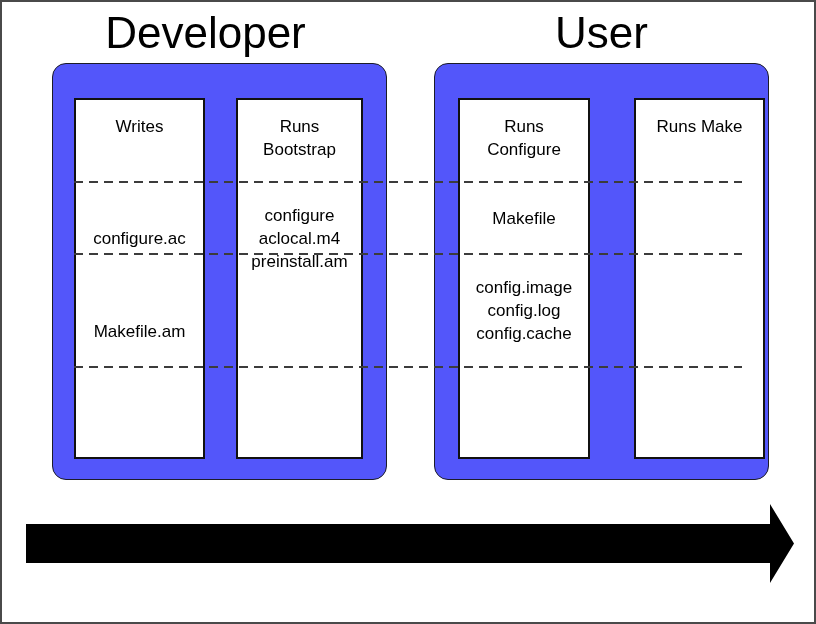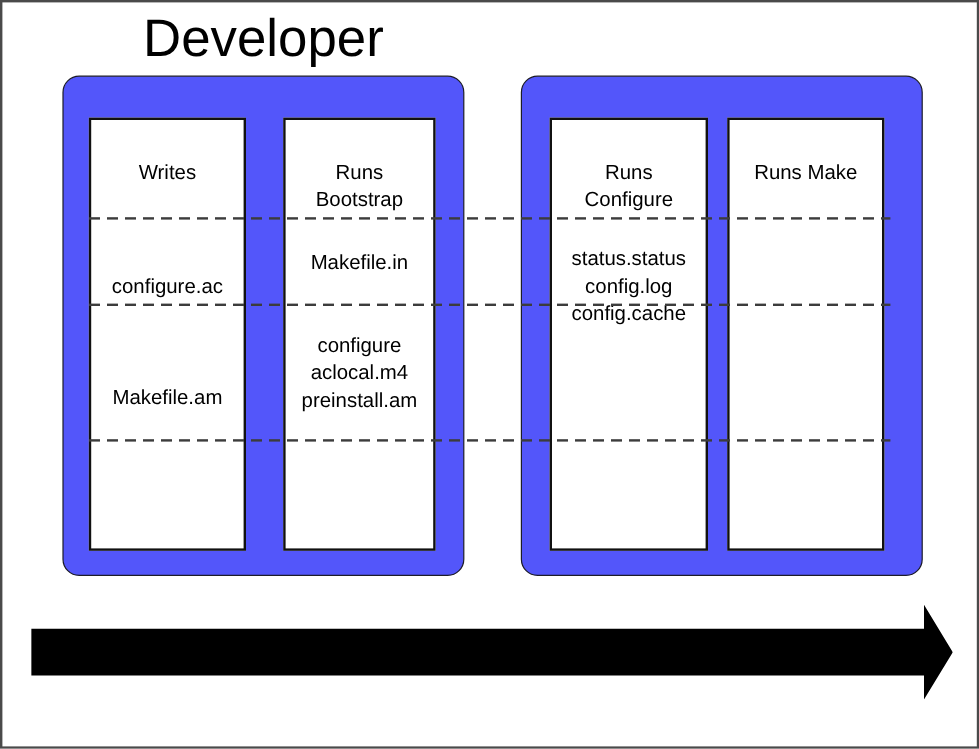--- a/index.html
+++ b/index.html
@@ -17,21 +17,21 @@
   .group-title {
     position:absolute;
     top:6px;
     width:335px;
     text-align:center;
     font-size:44px;
     line-height:50px;
     font-weight:400;
     color:#000;
   }
-  #title-developer { left:50px; }
+  #title-developer { left:36px; }
   #title-user      { left:432px; }
 
   .blue-container {
     position:absolute;
     top:61px;
     width:335px; height:417px;
     background:#5356FA;
     border:1px solid #1c1c28;
     border-radius:14px;
     box-sizing:border-box;
@@ -46,33 +46,33 @@
     background:#ffffff;
     border:2px solid #111111;
     box-sizing:border-box;
     display:flex;
     flex-direction:column;
     z-index:2;
   }
   #box-writes         { left:72px;  width:131px; }
   #box-runs-bootstrap { left:234px; width:127px; }
   #box-runs-configure { left:456px; width:132px; }
-  #box-runs-make      { left:604px; width:131px; }
+  #box-runs-make      { left:632px; width:131px; }
 
   .cell {
     display:flex;
     align-items:center;
     justify-content:center;
     text-align:center;
     font-size:17px;
     line-height:23px;
     white-space:pre-line;
     overflow:hidden;
   }
-  .cell.r0 { height:82px; align-items:flex-start; padding-top:32px; box-sizing:border-box; }
+  .cell.r0 { height:82px; align-items:flex-start; padding-top:15px; box-sizing:border-box; }
   .cell.r1 { height:72px; }
   .cell.r2 { height:113px; }
   .cell.r3 { height:90px; }
 
   .dash-line {
     position:absolute;
     left:72px;
     width:668px;
     height:2px;
     background:repeating-linear-gradient(90deg, #3c3c3c 0px, #3c3c3c 9px, transparent 9px, transparent 15px);
@@ -88,45 +88,46 @@
     z-index:3;
   }
 </style>
 </head>
 <body>
 
 <div id="canvas">
 
   <div id="title-developer" class="group-title">Developer</div>
 
+  <div id="title-user" class="group-title">User</div>
 
   <div id="container-developer" class="blue-container" style="background-color: rgb(83, 86, 250);"></div>
 
   <div id="container-user" class="blue-container" style="background-color: rgb(83, 86, 250);"></div>
 
   <div id="box-writes" class="white-box">
     <div class="cell r0">Writes</div>
     <div class="cell r2">configure.ac</div>
     <div class="cell r1">Makefile.am</div>
   </div>
 
   <div id="box-runs-bootstrap" class="white-box">
     <div class="cell r0">Runs
 Bootstrap</div>
-    <div class="cell r1">Makefile.in</div>
     <div class="cell r2">configure
 aclocal.m4
 preinstall.am</div>
     <div class="cell r3"></div>
   </div>
 
   <div id="box-runs-configure" class="white-box">
     <div class="cell r0">Runs
 Configure</div>
-    <div class="cell r2">status.status
+    <div class="cell r1">Makefile</div>
+    <div class="cell r2">config.image
 config.log
 config.cache</div>
     <div class="cell r3"></div>
   </div>
 
   <div id="box-runs-make" class="white-box">
     <div class="cell r0">Runs Make</div>
     <div class="cell r1"></div>
     <div class="cell r2"></div>
   </div>

